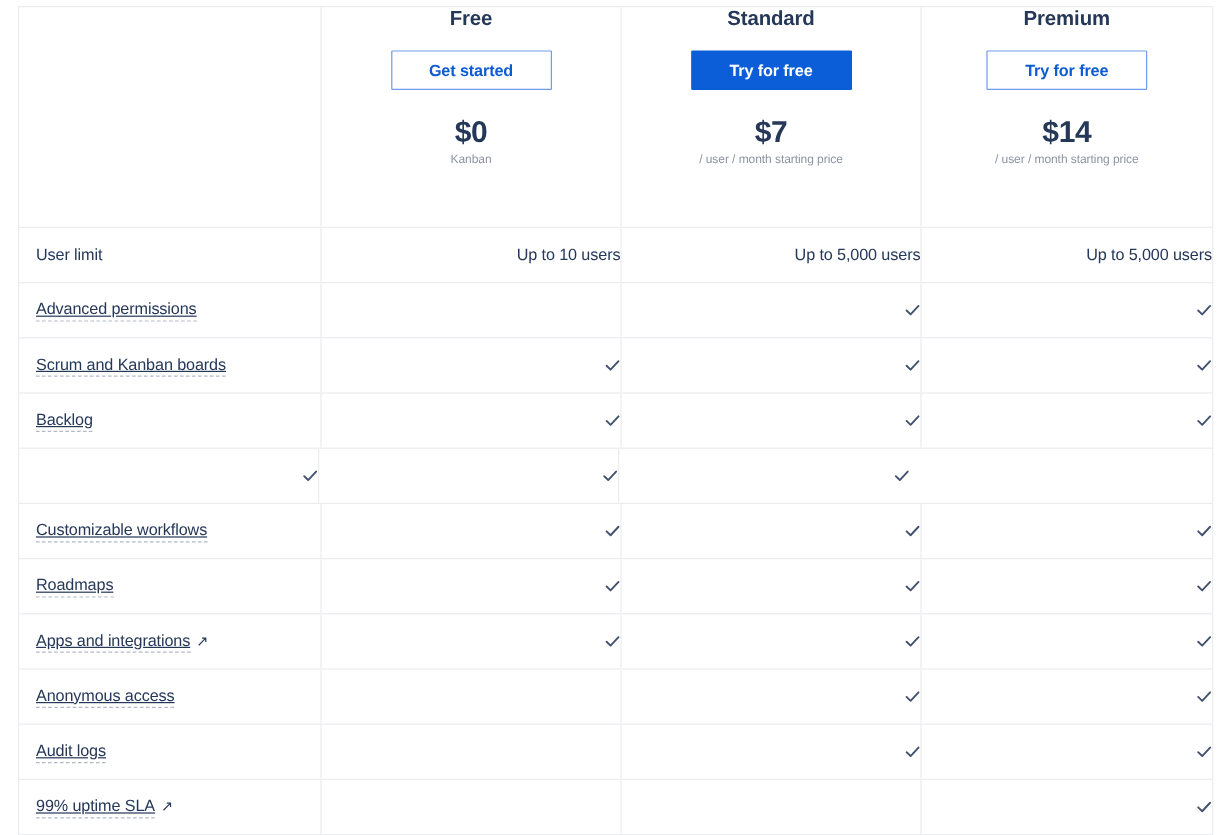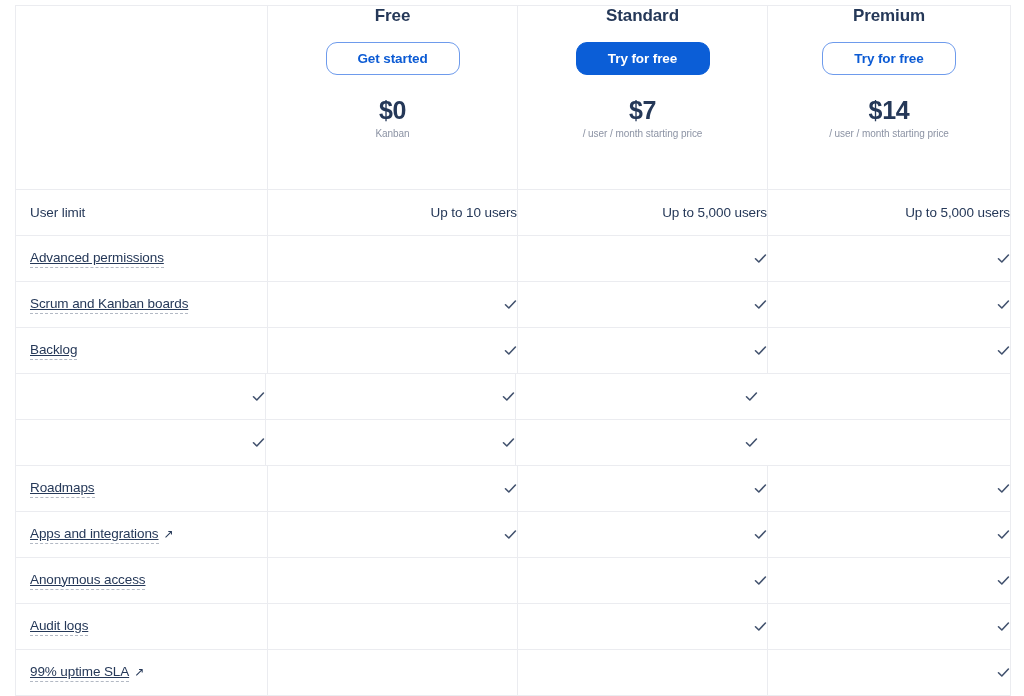--- a/index.html
+++ b/index.html
@@ -65,21 +65,21 @@
     margin-bottom: 16px;
   }
 
   .plan-cta {
     display: inline-flex;
     align-items: center;
     justify-content: center;
     height: 33px;
     min-width: 134px;
     padding: 0 20px;
-    border-radius: 11px;
+    border-radius: 1px;
     font-size: 13.5px;
     font-weight: bold;
     letter-spacing: -0.1px;
     cursor: pointer;
     box-sizing: border-box;
     margin-bottom: 22px;
   }
   .plan-cta.outline {
     background: #ffffff;
     border: 1px solid #6e9bec;
@@ -285,20 +285,23 @@
         </div>
         <div class="cell col-plan last">
           <span class="check">
             <svg viewBox="0 0 14 14" aria-hidden="true">
               <path d="M1.6 7.3 L5.2 10.8 L12.3 3.2" fill="none" stroke="currentColor" stroke-width="1.7" stroke-linecap="round" stroke-linejoin="round"></path>
             </svg>
           </span>
         </div>
       </div>
       <div class="row row-feature">
+        <div class="cell col-label">
+          <span class="feature-name tipped">Customizable workflows</span>
+        </div>
         <div class="cell col-plan">
           <span class="check">
             <svg viewBox="0 0 14 14" aria-hidden="true">
               <path d="M1.6 7.3 L5.2 10.8 L12.3 3.2" fill="none" stroke="currentColor" stroke-width="1.7" stroke-linecap="round" stroke-linejoin="round"></path>
             </svg>
           </span>
         </div>
         <div class="cell col-plan">
           <span class="check">
             <svg viewBox="0 0 14 14" aria-hidden="true">

